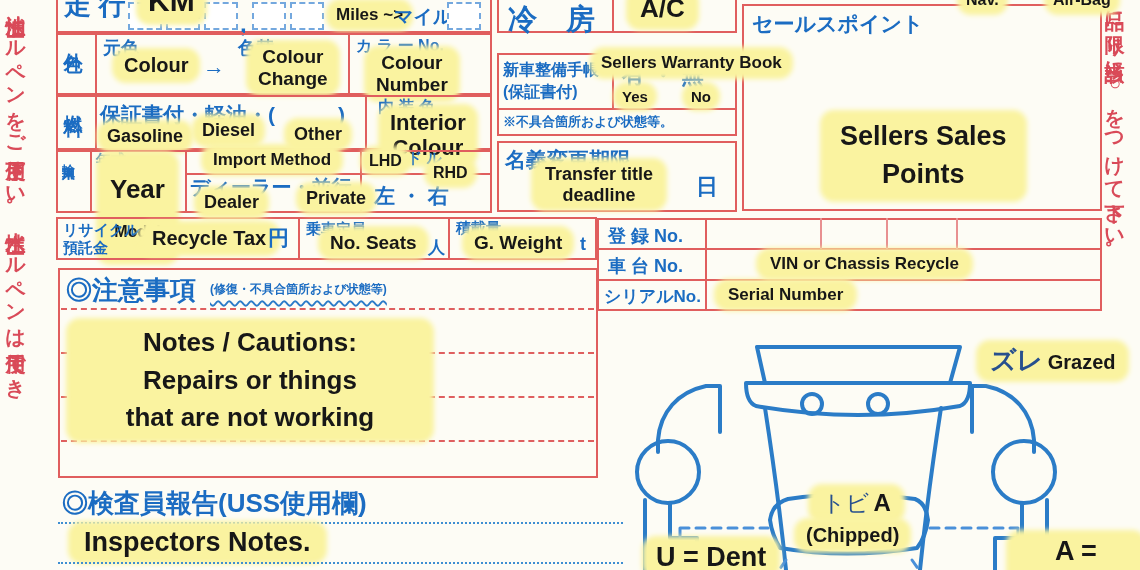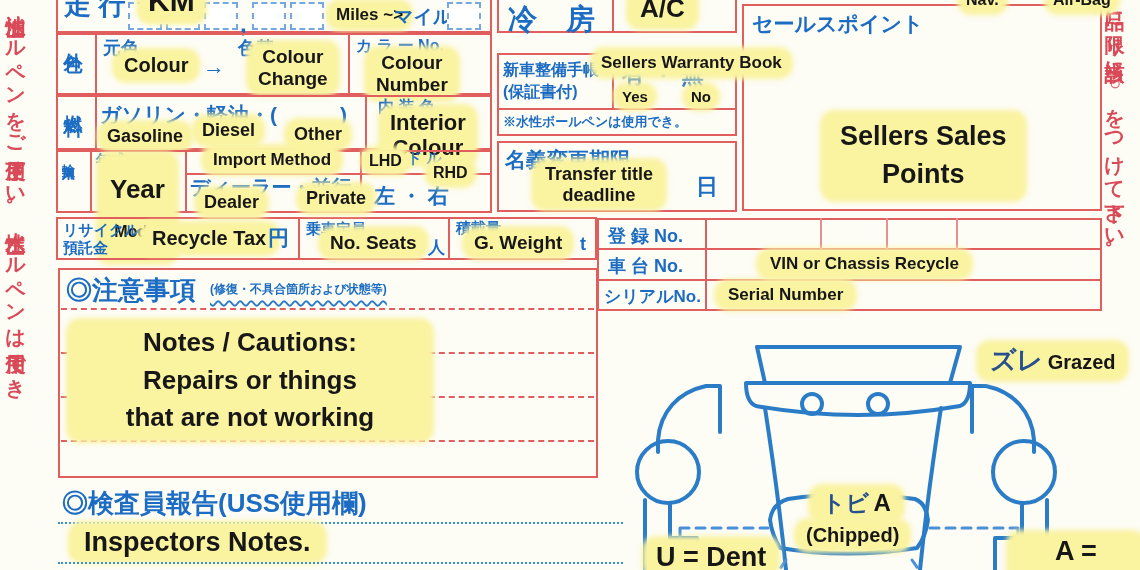--- a/index.html
+++ b/index.html
@@ -53,21 +53,21 @@
 <div class="abs marker hl" style="left:252px;top:46px;font-size:19px;padding:0 6px">Colour
 Change</div>
 <div class="abs blue" style="left:356px;top:36px;font-size:16px">カ ラ ー No.</div>
 <div class="abs marker hl" style="left:370px;top:52px;font-size:19px;padding:0 6px">Colour
 Number</div>
 
 <div class="rbox" style="left:56px;top:95px;width:436px;height:55px"></div>
 <div class="rline" style="left:95px;top:95px;width:2px;height:55px"></div>
 <div class="rline" style="left:365px;top:95px;width:2px;height:55px"></div>
 <div class="abs blue vblue" style="left:64px;top:100px;height:48px;font-size:19px">燃料</div>
-<div class="abs blue" style="left:100px;top:101px;font-size:21px">ガソリン・軽油・(　　　)</div>
+<div class="abs blue" style="left:100px;top:101px;font-size:21px">保証書付・軽油・(　　　)</div>
 <div class="abs marker hl" style="left:103px;top:126px;font-size:18px;padding:0 4px">Gasoline</div>
 <div class="abs marker hl" style="left:198px;top:120px;font-size:18px;padding:0 4px">Diesel</div>
 <div class="abs marker hl" style="left:290px;top:124px;font-size:18px;padding:0 4px">Other</div>
 <div class="abs blue" style="left:378px;top:97px;font-size:16px">内 装 色</div>
 <div class="abs marker hl" style="left:384px;top:110px;font-size:22px;padding:0 6px">Interior
 Colour</div>
 
 <div class="rbox" style="left:56px;top:150px;width:436px;height:63px"></div>
 <div class="rline" style="left:90px;top:150px;width:2px;height:63px"></div>
 <div class="rline" style="left:185px;top:150px;width:2px;height:63px"></div>
@@ -109,21 +109,21 @@
 <div class="abs marker hl" style="left:632px;top:-6px;font-size:26px;padding:0 8px">A/C</div>
 
 <div class="rbox" style="left:497px;top:53px;width:240px;height:83px"></div>
 <div class="rline" style="left:612px;top:53px;width:2px;height:57px"></div>
 <div class="rline" style="left:497px;top:108px;width:240px;height:2px"></div>
 <div class="abs blue" style="left:503px;top:60px;font-size:16px">新車整備手帳</div>
 <div class="abs blue" style="left:503px;top:82px;font-size:16px">(保証書付)</div>
 <div class="abs blue" style="left:622px;top:60px;font-size:23px">有 ・ 無</div>
 <div class="abs marker hl" style="left:619px;top:88px;font-size:15px;padding:0 3px">Yes</div>
 <div class="abs marker hl" style="left:688px;top:88px;font-size:15px;padding:0 3px">No</div>
-<div class="abs blue" style="left:503px;top:113px;font-size:13px">※水性ボールペンは使用でき。</div>
+<div class="abs blue" style="left:503px;top:113px;font-size:13px">※不具合箇所および状態等。</div>
 <div class="abs marker hl" style="left:596px;top:53px;font-size:17px;padding:0 5px;z-index:5">Sellers Warranty Book</div>
 
 <div class="rbox" style="left:497px;top:141px;width:240px;height:71px"></div>
 <div class="abs blue" style="left:505px;top:146px;font-size:21px">名義変更期限</div>
 <div class="abs marker hl" style="left:537px;top:164px;font-size:18px;padding:0 8px">Transfer title
 deadline</div>
 <div class="abs blue" style="left:696px;top:172px;font-size:22px">日</div>
 
 <div class="rbox" style="left:742px;top:4px;width:360px;height:207px"></div>
 <div class="abs marker hl" style="left:963px;top:-9px;font-size:16px;padding:0 3px;z-index:4">Nav.</div>
@@ -180,18 +180,18 @@
     <path d="M310,208 L398,208 M398,208 L398,250"></path>
     <path d="M166,240 L159,250"></path>
     <path d="M292,240 L299,250"></path>
   </g>
 </svg>
 <div class="abs hl" style="left:982px;top:346px;padding:0 8px;white-space:nowrap">
   <span style="font-size:26px;font-weight:bold;color:#27508e">ズレ</span>
   <span class="marker" style="font-size:20px">Grazed</span>
 </div>
 <div class="abs hl" style="left:814px;top:490px;padding:0 8px;white-space:nowrap">
-  <span style="font-size:23px;font-weight:bold;color:#27508e">トビ</span>
+  <span style="font-size:23px;font-weight:normal;color:#27508e">トビ</span>
   <span class="marker" style="font-size:24px">A</span>
 </div>
 <div class="abs marker hl" style="left:800px;top:524px;font-size:20px;padding:0 6px">(Chipped)</div>
 <div class="abs marker hl" style="left:648px;top:542px;font-size:27px;padding:0 8px">U = Dent</div>
 <div class="abs marker hl" style="left:1012px;top:536px;font-size:27px;padding:0 8px">A = Scratch</div>
 
 </body></html>

